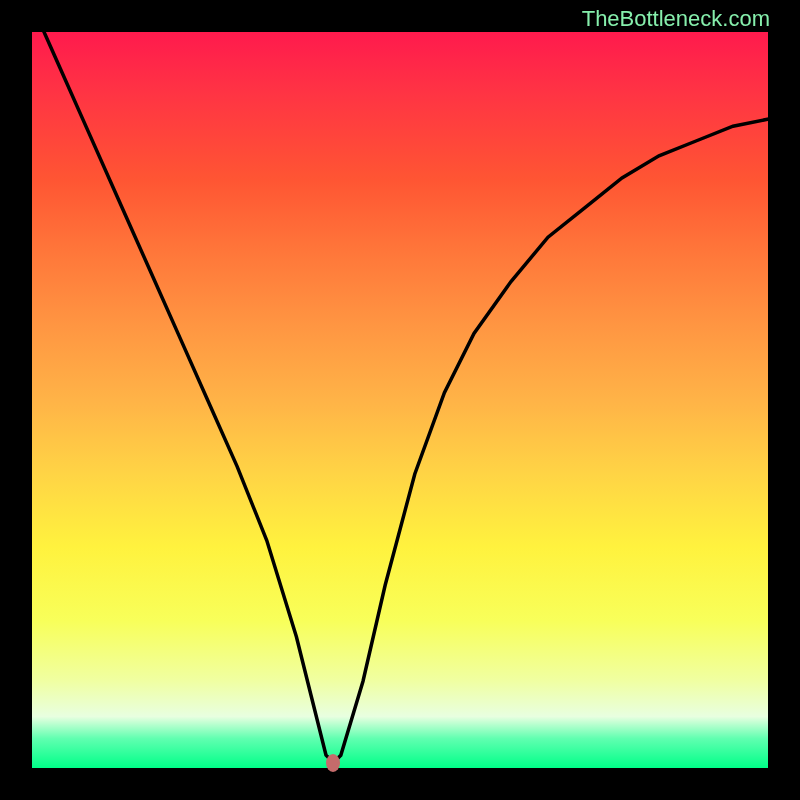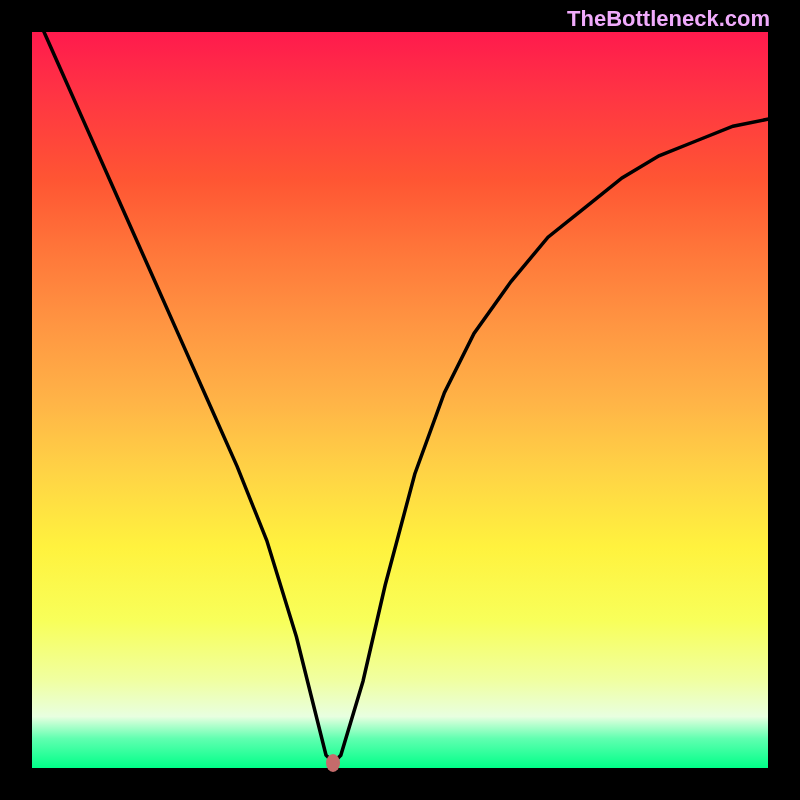--- a/index.html
+++ b/index.html
@@ -38,23 +38,23 @@
       #60ffb0 96%,
       #00ff88 100%
     );
     border: 2px solid #000;
     box-sizing: border-box;
   }
   .watermark {
     position: absolute;
     top: 6px;
     right: 30px;
-    color: #f0abfc;
+    color: #86efac;
     font-size: 22px;
-    font-weight: bold;
+    font-weight: normal;
     z-index: 10;
   }
   .curve-svg {
     position: absolute;
     left: 30px;
     top: 30px;
     width: 740px;
     height: 740px;
     z-index: 5;
   }

